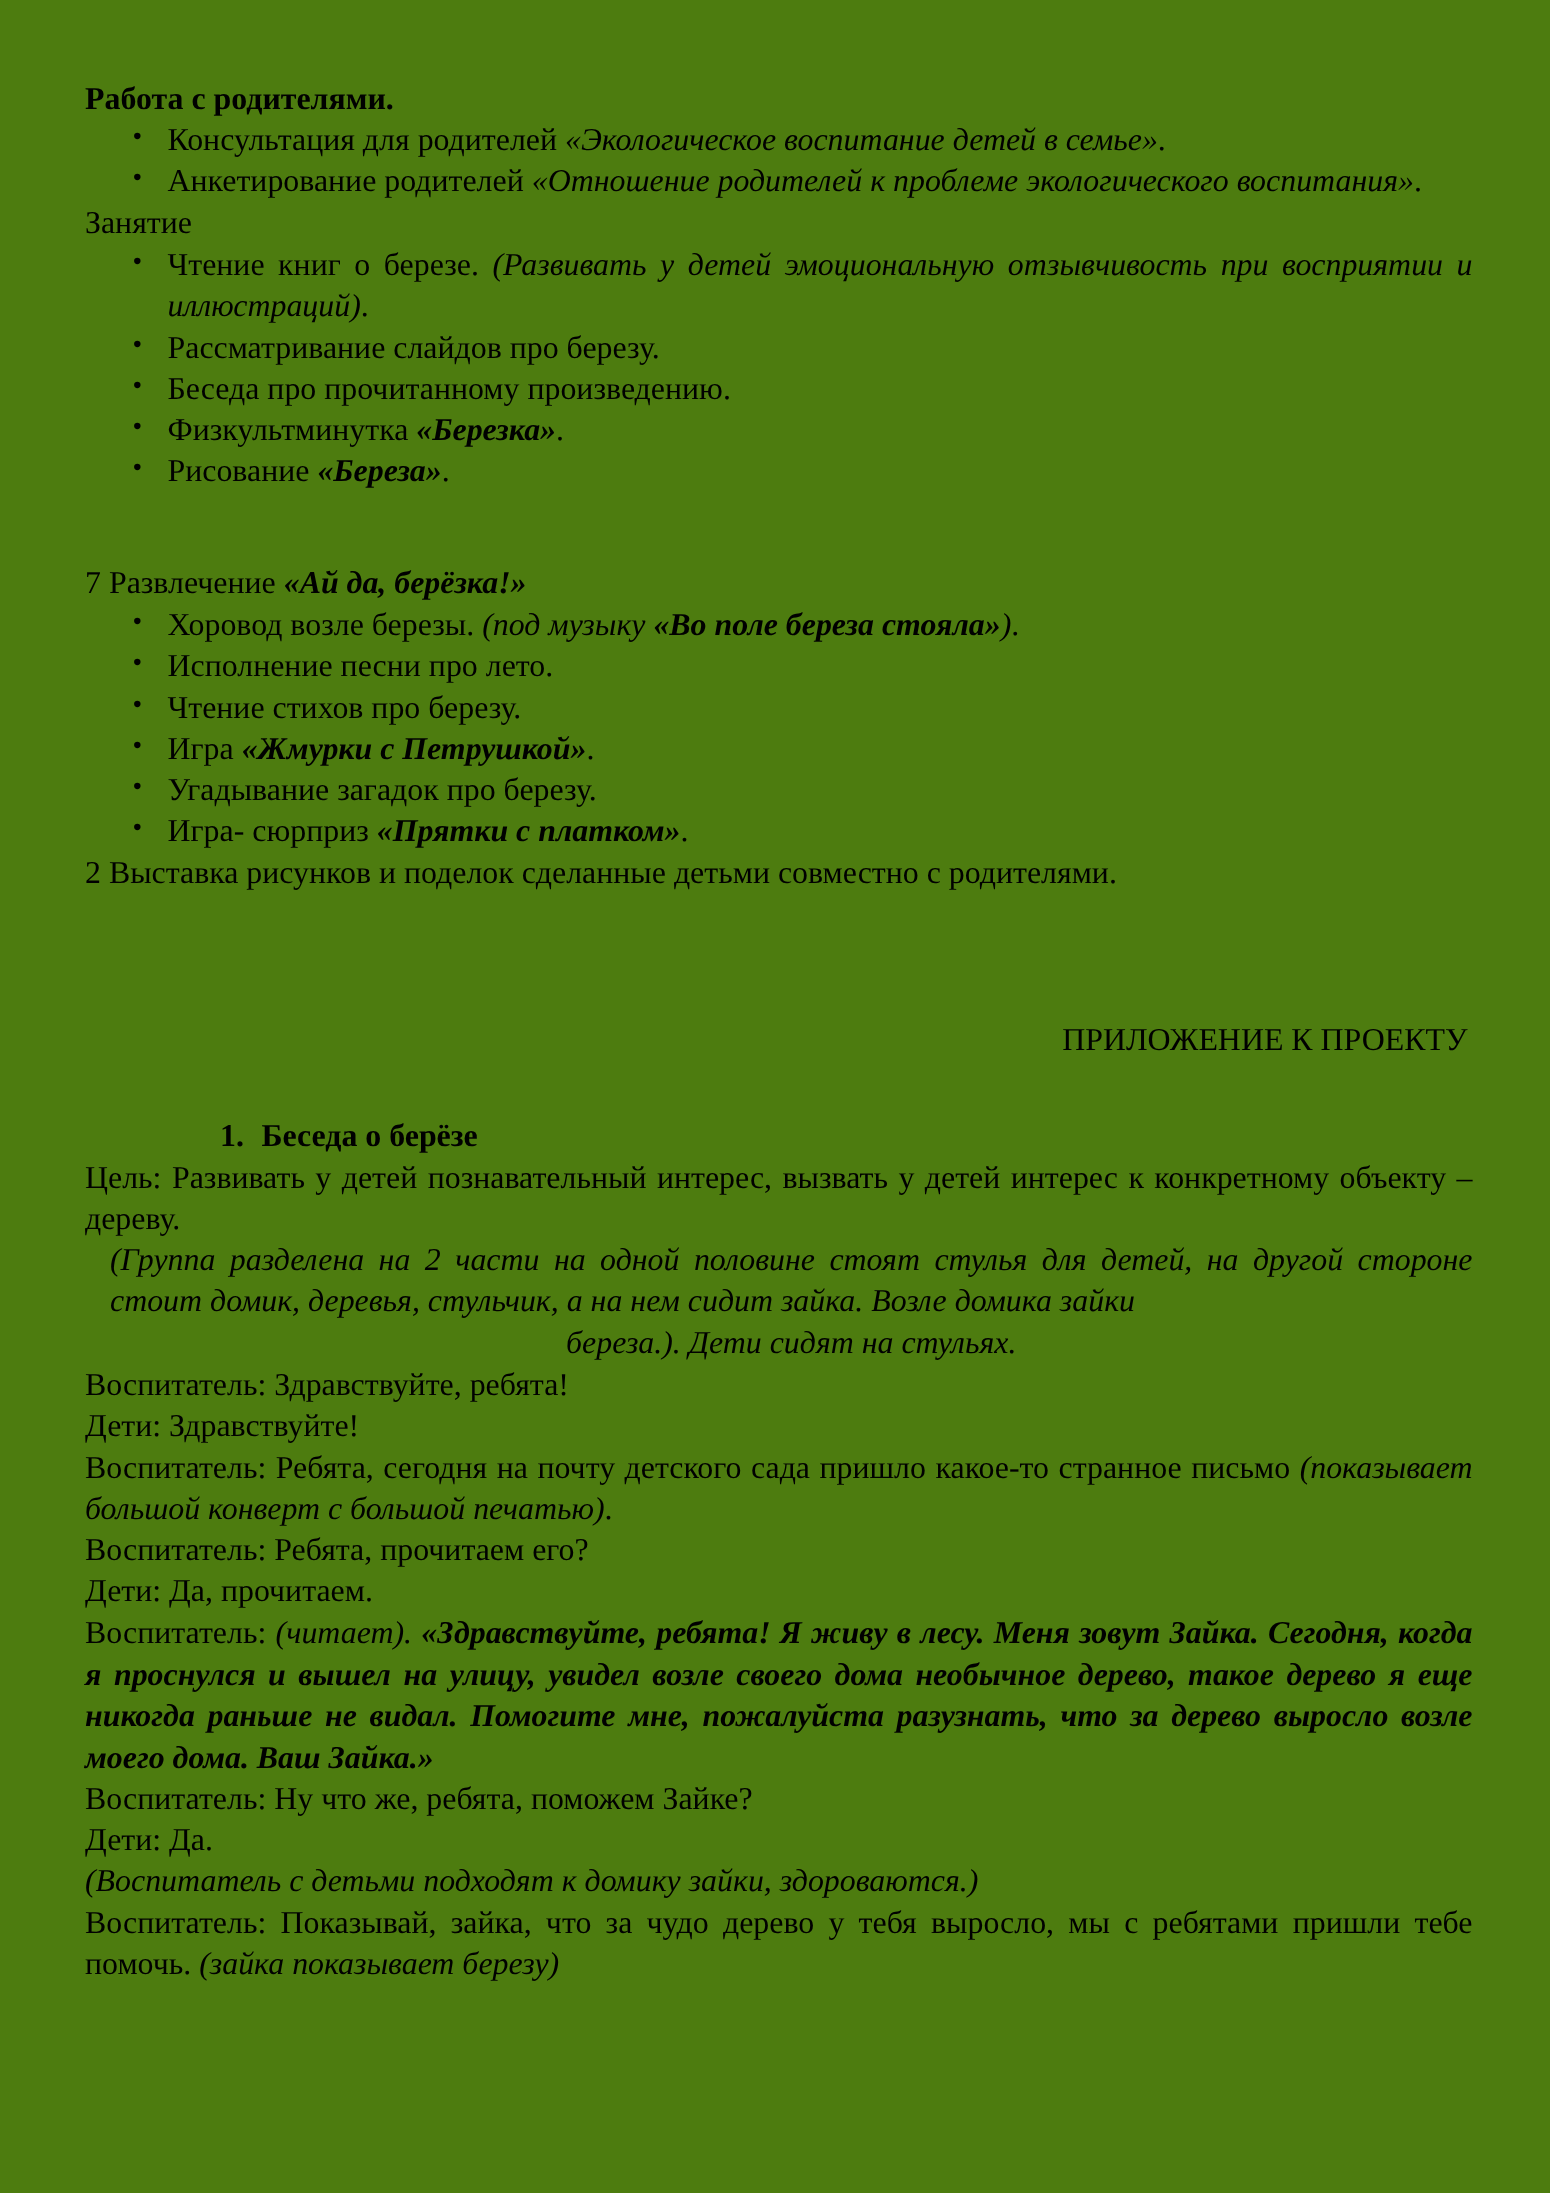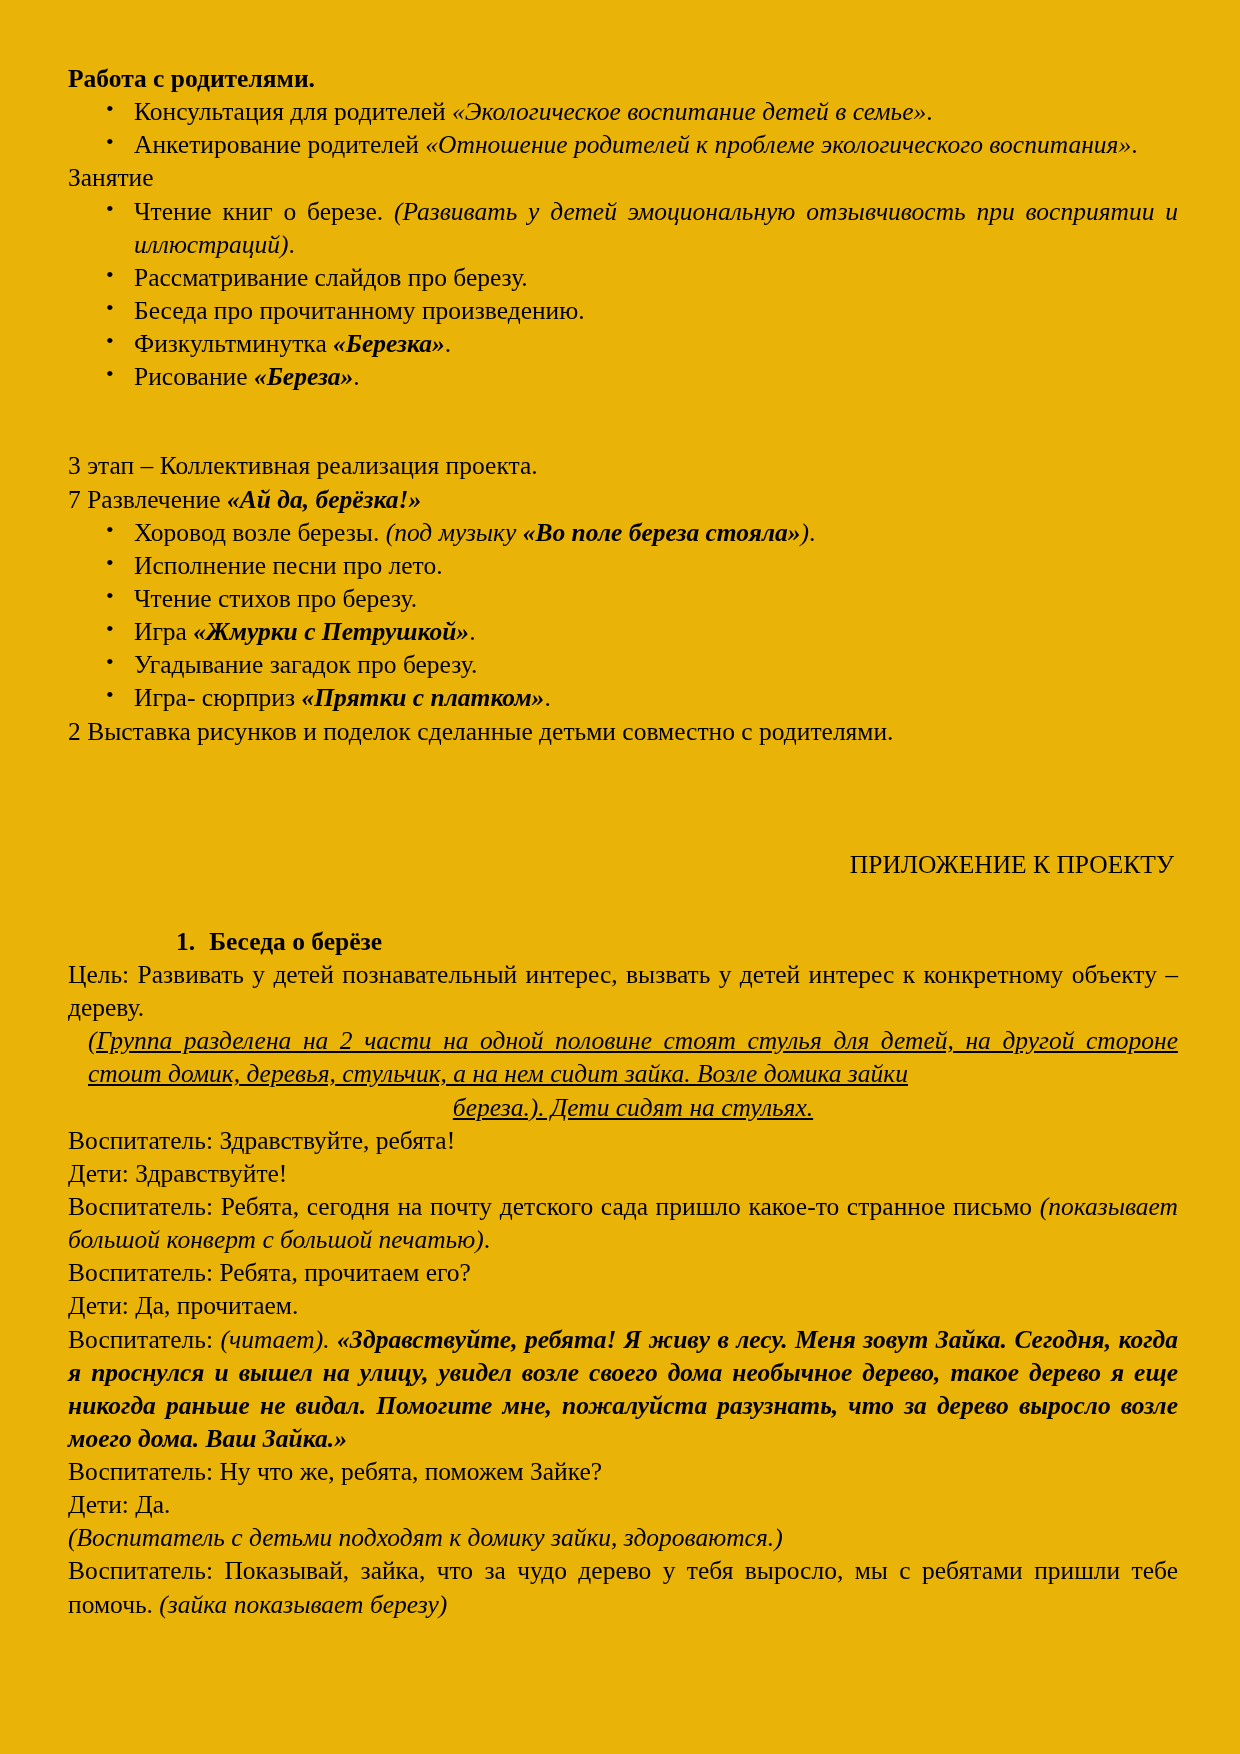--- a/index.html
+++ b/index.html
@@ -7,21 +7,21 @@
     padding: 0;
     background: #ffffff;
   }
   body {
     font-family: "Liberation Serif", "DejaVu Serif", serif;
     color: #000000;
   }
   .page {
     width: 1240px;
     height: 1754px;
-    background: #eab308;
+    background: #4d7c0f;
     position: relative;
     box-sizing: border-box;
     padding: 62px 62px 40px 68px;
     overflow: hidden;
   }
   .doc {
     font-size: 25.5px;
     line-height: 1.30;
   }
   p {
@@ -71,21 +71,20 @@
     padding-left: 108px;
     font-weight: bold;
   }
   .numbered-head .num { margin-right: 14px; }
 
   .indent-center {
     text-align: justify;
     text-justify: inter-word;
     padding-left: 20px;
     font-style: italic;
-    text-decoration: underline;
   }
   .indent-center .lastline {
     display: block;
     text-align: center;
   }
 </style>
 </head>
 <body>
 
 <div class="page">
@@ -117,21 +116,20 @@
       <li>
         <span>Физкультминутка </span><span class="bi">«Березка»</span><span>.</span>
       </li>
       <li>
         <span>Рисование </span><span class="bi">«Береза»</span><span>.</span>
       </li>
     </ul>
 
     <div class="spacer-lg"></div>
 
-    <p>3 этап – Коллективная реализация проекта.</p>
 
     <p>
       <span>7 Развлечение </span><span class="bi">«Ай да, берёзка!»</span>
     </p>
 
     <ul class="bullets">
       <li>
         <span>Хоровод возле березы. </span><span class="i">(под музыку </span><span class="bi">«Во поле береза стояла»</span><span class="i">)</span><span>.</span>
       </li>
       <li>

